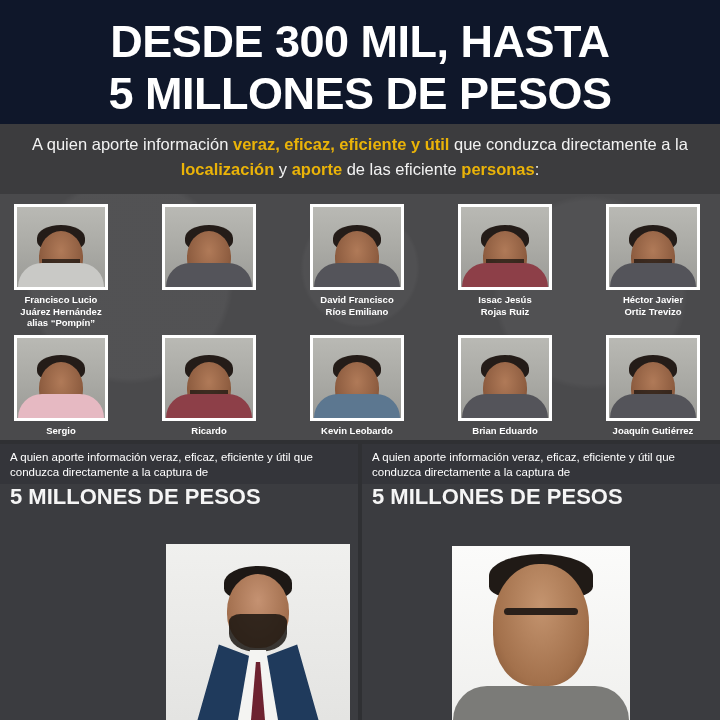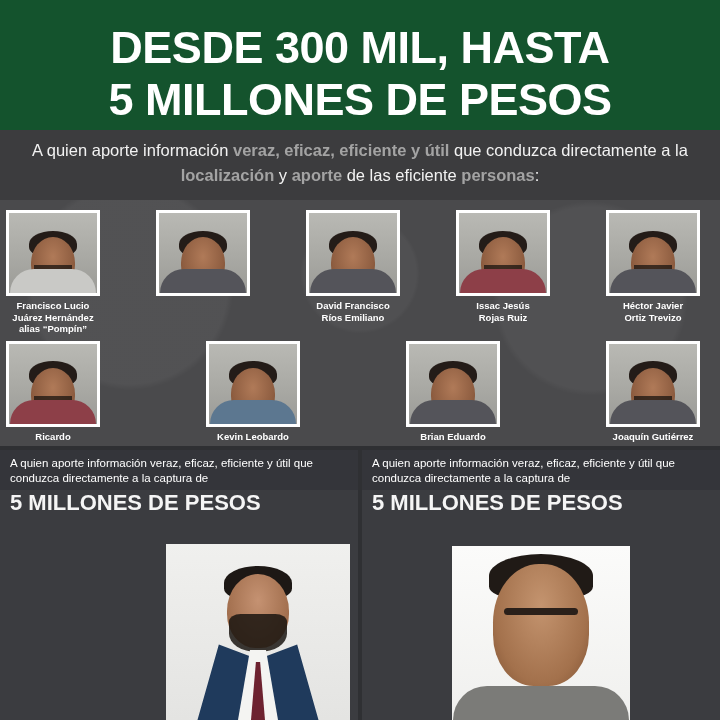--- a/index.html
+++ b/index.html
@@ -11,48 +11,48 @@
   }
   .poster {
     position: relative;
     width: 720px; height: 720px;
     background: #3f3f41;
     display: flex; flex-direction: column;
   }
 
   
   .headline {
-    padding: 22px 18px 4px 18px;
-    background: #14532d;
+    padding: 16px 18px 4px 18px;
+    background: #0f172a;
   }
   .headline-line {
     color: #ffffff;
     font-weight: bold;
     font-size: 45px;
     line-height: 52px;
     letter-spacing: -0.5px;
     text-align: center;
     white-space: nowrap;
   }
 
   
   .subhead {
     padding: 8px 24px 12px 24px;
     color: #f2f2f2;
     font-size: 16.5px;
     line-height: 25px;
     text-align: center;
     background: #3c3c3e;
   }
-  .subhead b { font-weight: bold; color: #a3a3a3; }
+  .subhead b { font-weight: bold; color: #eab308; }
 
   
   .grid-wrap {
     background: #4a4a4c;
-    padding: 10px 14px 4px 0;
+    padding: 10px 14px 4px 8px;
     position: relative;
   }
   .grid-wrap:before {
     content: "";
     position: absolute; inset: 0;
     background:
       radial-gradient(circle at 18% 35%, rgba(255,255,255,0.045) 0 16%, transparent 17%),
       radial-gradient(circle at 50% 30%, rgba(255,255,255,0.035) 0 14%, transparent 15%),
       radial-gradient(circle at 82% 40%, rgba(255,255,255,0.04) 0 15%, transparent 16%);
     pointer-events: none;
@@ -290,20 +290,29 @@
             <div class="face"></div>
             <div class="torso"></div>
         </div>
         <div class="caption">Héctor Javier
 Ortiz Trevizo</div>
       </div>
     </div>
 
     <div class="row">
       <div class="cell">
+        <div class="photo shirt-pink">
+          <div class="bg"></div>
+            <div class="hair"></div>
+            <div class="face"></div>
+            <div class="torso"></div>
+        </div>
+        <div class="caption">Sergio</div>
+      </div>
+      <div class="cell">
         <div class="photo shirt-red beard">
           <div class="bg"></div>
             <div class="hair"></div>
             <div class="face"></div>
             <div class="torso"></div>
         </div>
         <div class="caption">Ricardo</div>
       </div>
       <div class="cell">
         <div class="photo shirt-blue">

